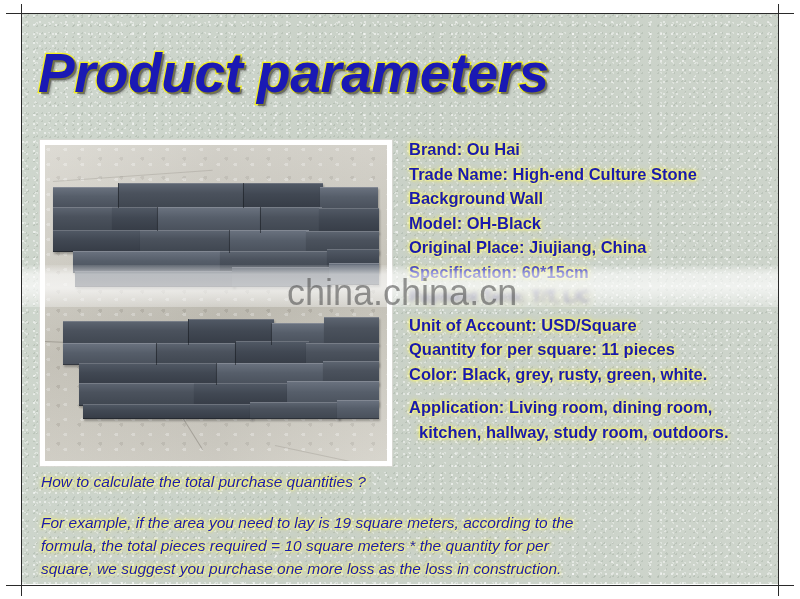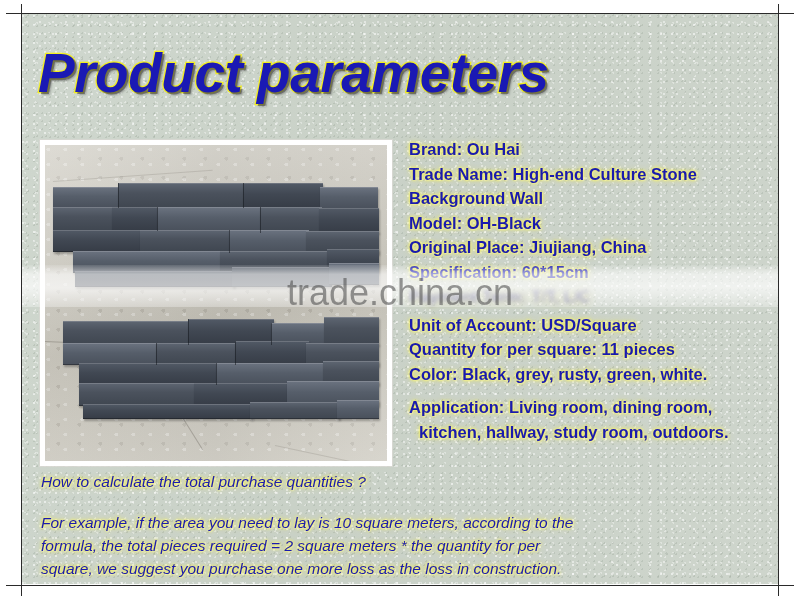--- a/index.html
+++ b/index.html
@@ -310,24 +310,24 @@
       <div class="spec-line">Quantity for per square: 11 pieces</div>
       <div class="spec-line">Color: Black, grey, rusty, green, white.</div>
 
       <div class="spec-gap"></div>
 
       <div class="spec-line">Application: Living room, dining room,</div>
       <div class="spec-line indent">kitchen, hallway, study room, outdoors.</div>
     </div>
 
     <div id="wm-band"></div>
-    <div id="watermark">trade.china.cn</div>
+    <div id="watermark">china.china.cn</div>
 
     <div id="note-block">
       <div class="note-line">How to calculate the total purchase quantities ?</div>
       <div id="note-gap"></div>
-      <div class="note-line">For example, if the area you need to lay is 10 square meters, according to the</div>
-      <div class="note-line">formula, the total pieces required = 2 square meters * the quantity for per</div>
+      <div class="note-line">For example, if the area you need to lay is 19 square meters, according to the</div>
+      <div class="note-line">formula, the total pieces required = 10 square meters * the quantity for per</div>
       <div class="note-line">square, we suggest you purchase one more loss as the loss in construction.</div>
     </div>
 
   </div>
 </div>
 
 </body></html>

